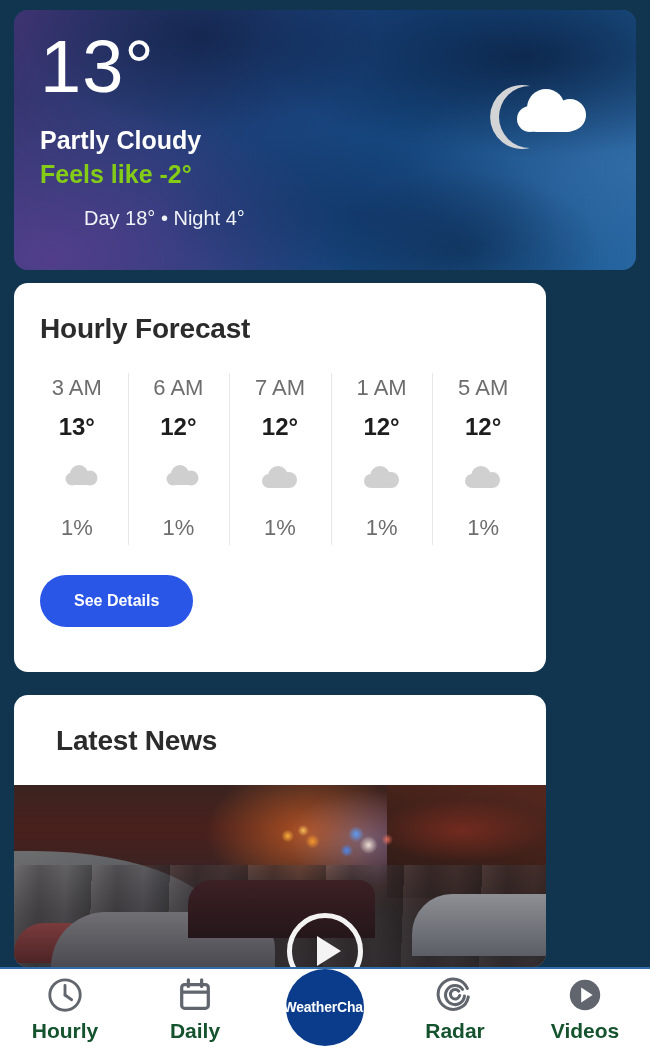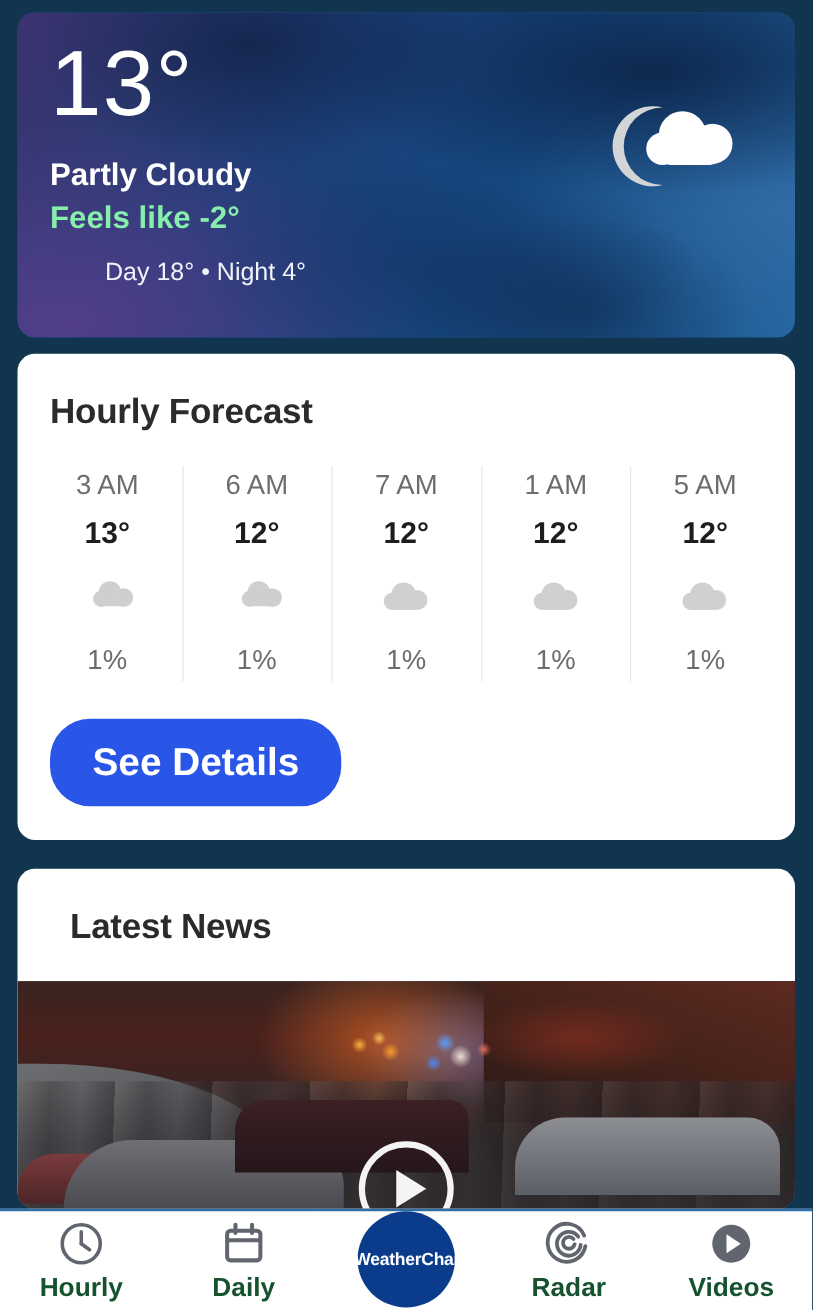--- a/index.html
+++ b/index.html
@@ -67,21 +67,21 @@
   .hero-cond {
     margin-top: 22px;
     font-size: 25px;
     font-weight: 700;
     color: #ffffff;
     line-height: 1.34;
   }
   .hero-feels {
     font-size: 25px;
     font-weight: 700;
-    color: #86efac;
+    color: #84cc16;
     line-height: 1.34;
   }
   .hero-daynight {
     margin-top: 16px;
     font-size: 20px;
     font-weight: 400;
     color: #f0f3f8;
     margin-left: 44px;
   }
   .hero-icon {
@@ -89,21 +89,21 @@
     right: 42px;
     top: 62px;
     width: 110px;
     height: 90px;
   }
 
   
   .card {
     position: absolute;
     left: 14px;
-    width: 622px;
+    width: 532px;
     background: #ffffff;
     border-radius: 14px;
     overflow: hidden;
   }
 
   
   .hourly-card { top: 283px; height: 389px; }
 
   .card-title {
     font-size: 28px;
@@ -155,21 +155,21 @@
     font-size: 22px;
     color: #6d6d6d;
     margin-top: 14px;
   }
 
   .see-details {
     display: inline-block;
     margin: 28px 0 0 26px;
     background: #2a56e8;
     color: #ffffff;
-    font-size: 31px;
+    font-size: 16px;
     font-weight: 700;
     border: none;
     border-radius: 32px;
     padding: 17px 34px;
     cursor: pointer;
     font-family: "Liberation Sans", sans-serif;
   }
 
   
   .news-card { top: 695px; height: 272px; }

